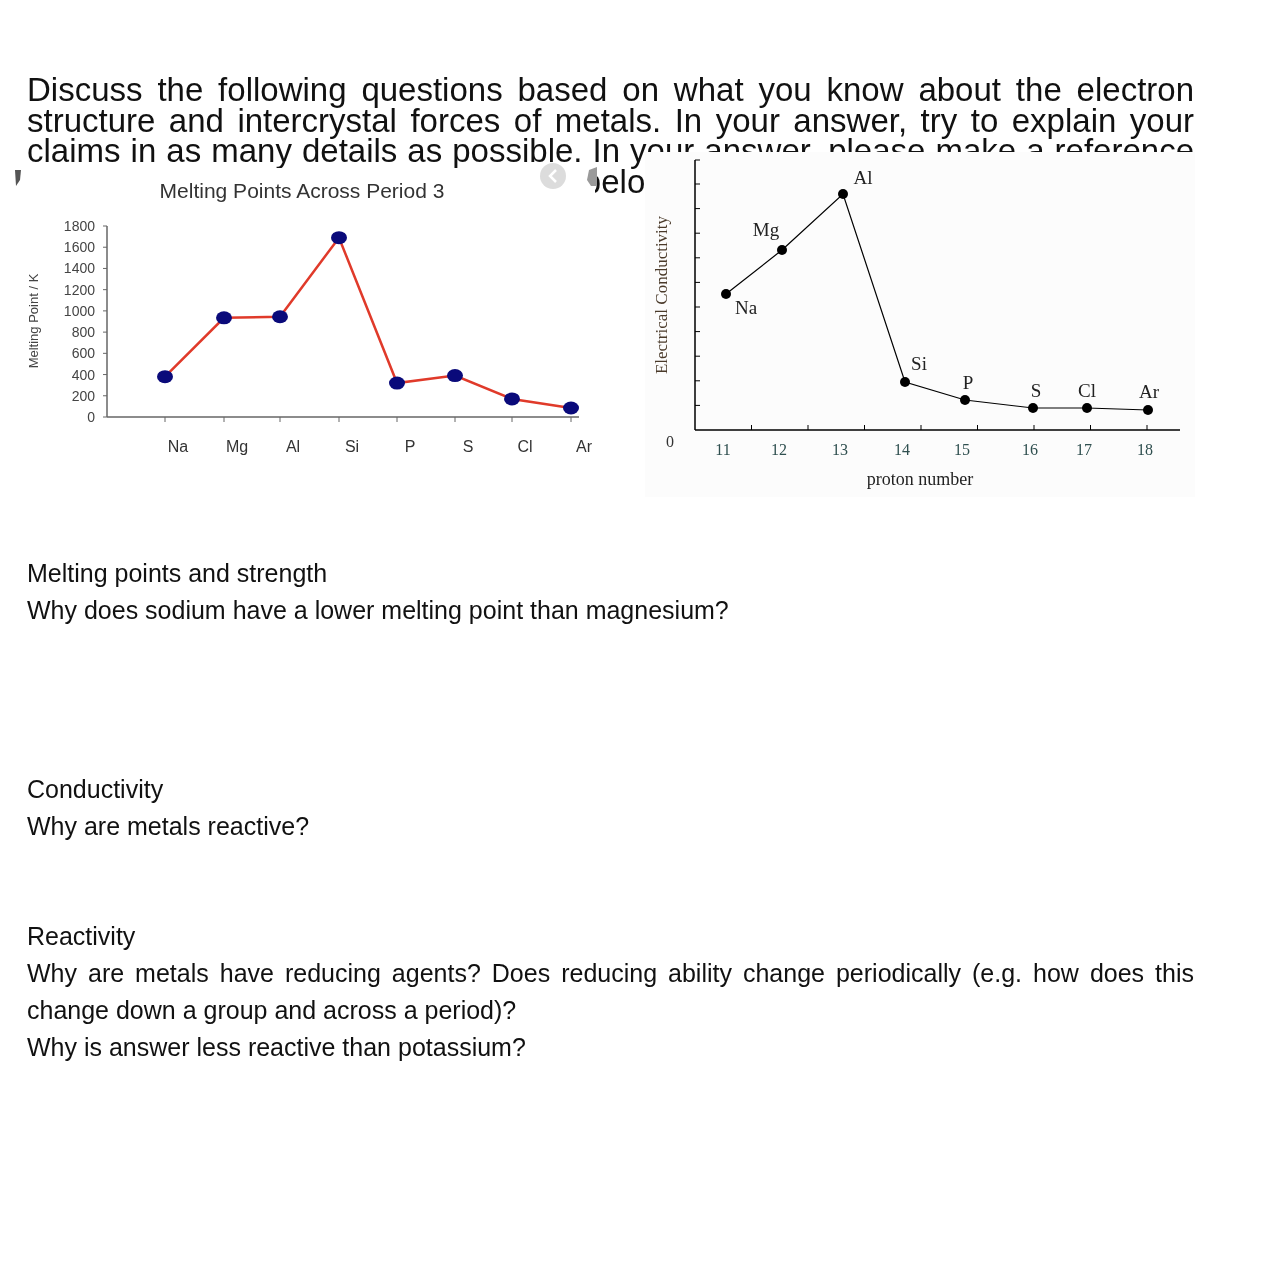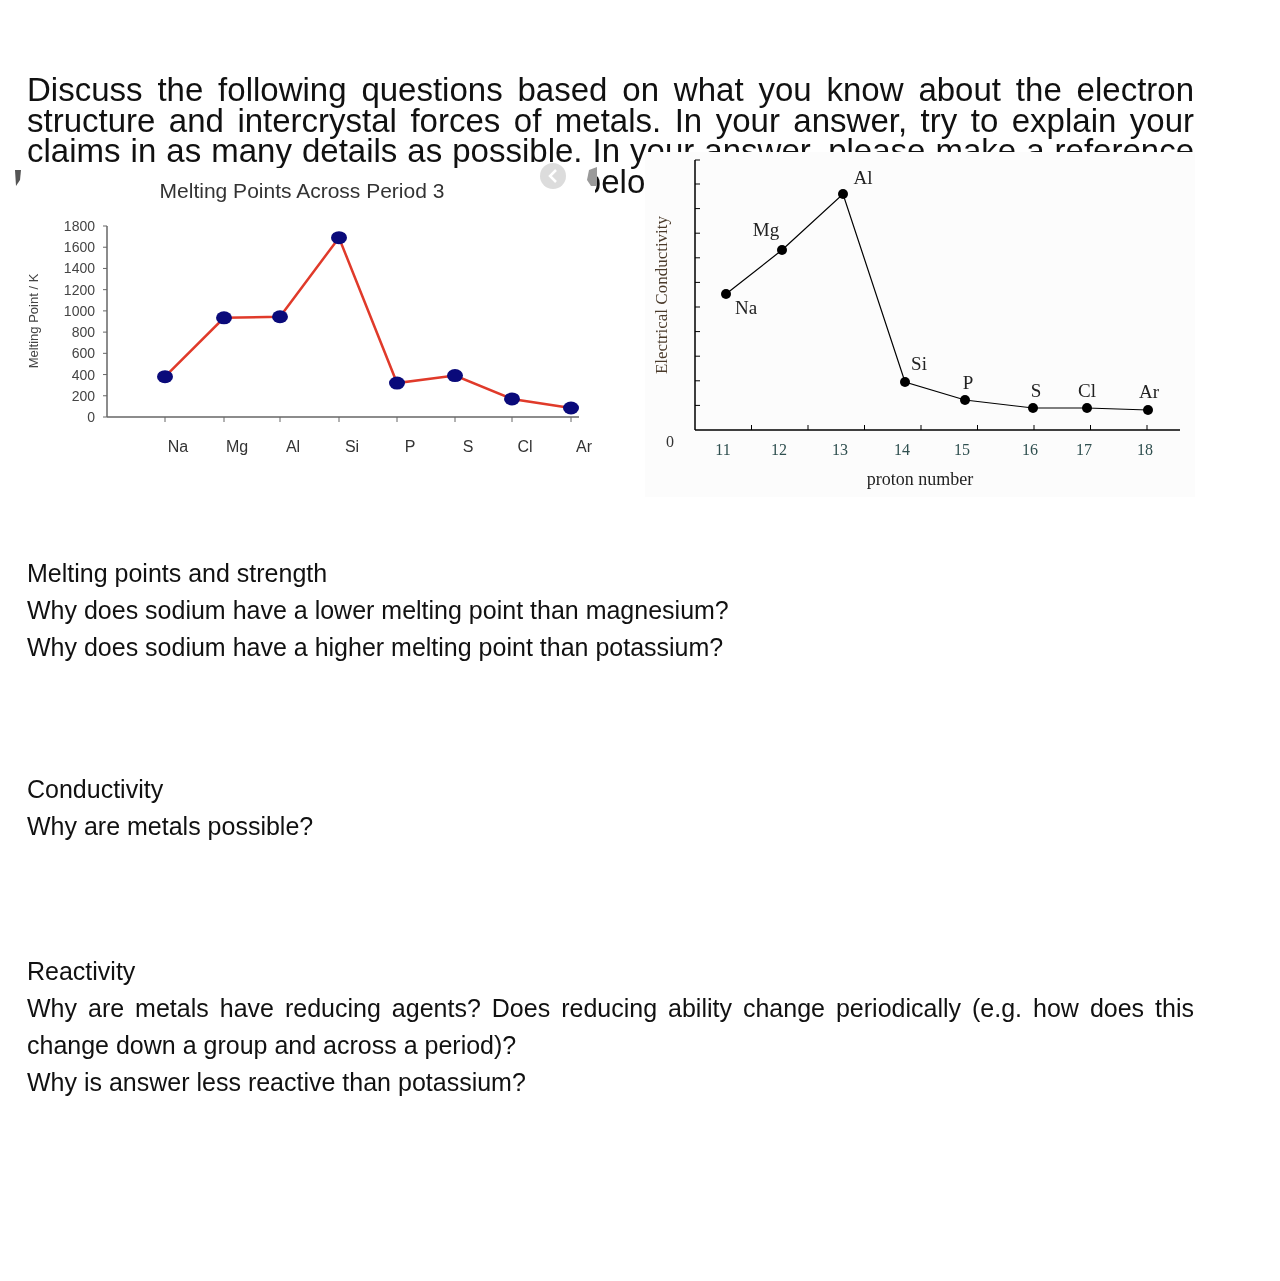--- a/index.html
+++ b/index.html
@@ -127,25 +127,24 @@
       <text x="968" y="389" font-size="19" fill="#222" text-anchor="middle">P</text>
       <text x="1036" y="397" font-size="19" fill="#222" text-anchor="middle">S</text>
       <text x="1087" y="397" font-size="19" fill="#222" text-anchor="middle">Cl</text>
       <text x="1149" y="398" font-size="19" fill="#222" text-anchor="middle">Ar</text>
     </svg>
 </div>
 
 <div class="section" style="top:555px;">
   <p>Melting points and strength</p>
   <p>Why does sodium have a lower melting point than magnesium?</p>
-  <p>Why does sodium have a higher melting point than potassium?</p>
 </div>
 
 <div class="section" style="top:771px;">
   <p>Conductivity</p>
-  <p>Why are metals possible?</p>
+  <p>Why are metals reactive?</p>
 </div>
 
-<div class="section" style="top:953px;">
+<div class="section" style="top:918px;">
   <p>Reactivity</p>
   <p class="justify">Why are metals have reducing agents? Does reducing ability change periodically (e.g. how does this change down a group and across a period)?</p>
   <p>Why is answer less reactive than potassium?</p>
 </div>
 
 </body></html>

